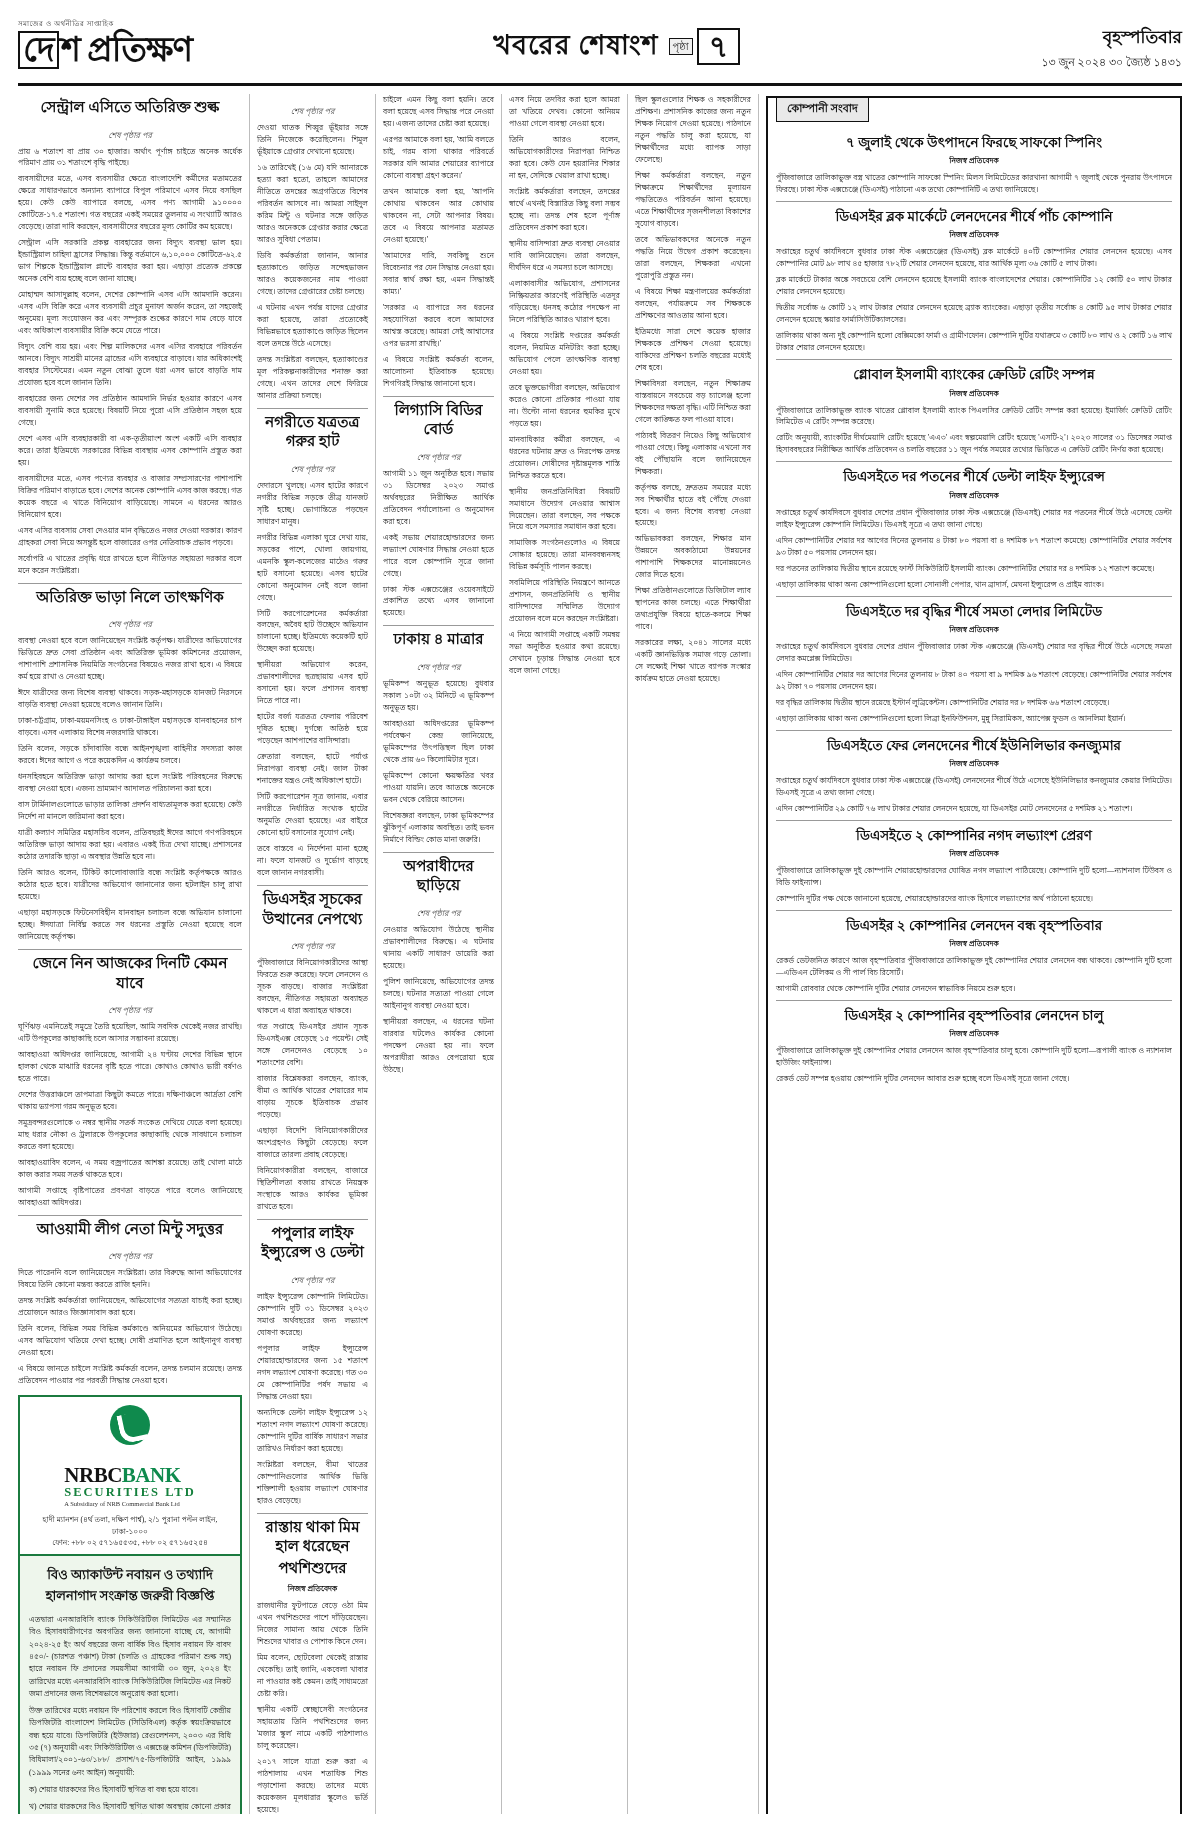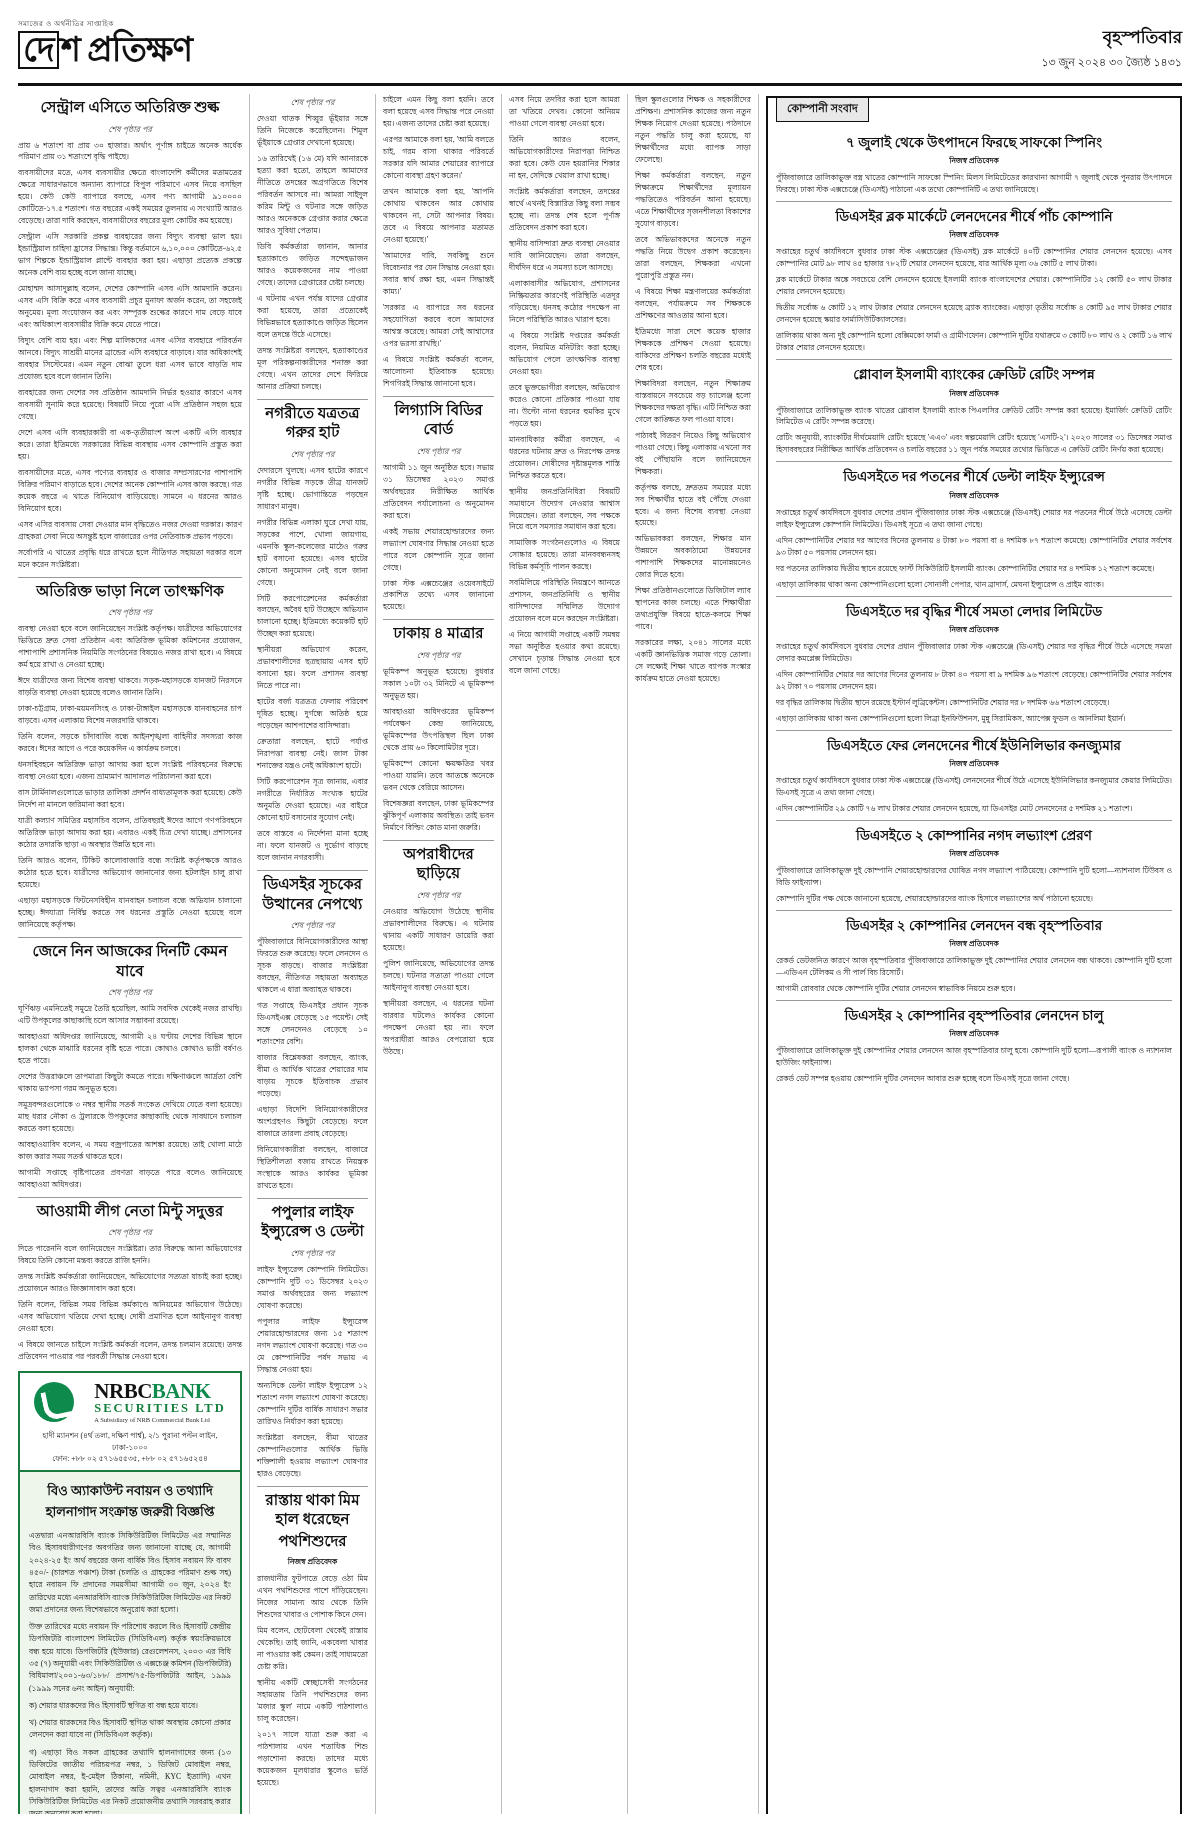--- a/index.html
+++ b/index.html
@@ -69,41 +69,41 @@
   }
   .col:last-child { border-right:none; }
   .col.first { padding-left:0; }
   .col.last { padding-right:0; border-right:none; }
 
   h2.head {
     font-size:15px; font-weight:bold; text-align:center;
     margin:4px 0 5px 0; line-height:1.3;
   }
   .jump {
-    font-size:8px; text-align:center; color:#444; margin:2px 0 4px 0;
+    font-size:8px; text-align:center; color:#444; margin:11px 0 4px 0;
     font-style:italic;
   }
   .byline {
     font-size:7.5px; text-align:center; margin:1px 0 5px 0; font-weight:bold;
   }
   p.body {
     font-size:7.6px; line-height:1.58; text-align:justify;
     margin:0 0 4px 0;
     hyphens:auto;
   }
   .rule { border-top:1px solid #999; margin:6px 0 4px 0; }
 
   
   .ad-nrbc {
     border:2px solid #1b7a3f;
     margin-top:8px;
     background:#fff;
     padding:8px 8px 6px 8px;
   }
-  .nrbc-brand { display:flex; align-items:center; justify-content:center; gap:20px; }
+  .nrbc-brand { display:flex; align-items:center; justify-content:center; gap:20px;flex-direction:column; }
   .nrbc-logo {
     width:40px; height:40px; border-radius:50%;
     background:#0f8a4d;
     position:relative;
   }
   .nrbc-logo:after{
     content:""; position:absolute; left:9px; top:8px; width:22px; height:24px;
     border-left:5px solid #fff; border-bottom:5px solid #fff; border-radius:0 0 0 14px;
     transform:rotate(-12deg);
   }
@@ -148,20 +148,27 @@
 </head>
 <body>
 
 <div class="page">
 
   <div class="masthead">
     <div class="logo-wrap">
       <div class="logo-top">সমাজের ও অর্থনীতির সাপ্তাহিক</div>
       <div class="logo-main">
         <span class="lgbox">দে</span><span>শ প্রতিক্ষণ</span>
+      </div>
+    </div>
+    <div class="head-center">
+      <div class="hc-title">খবরের শেষাংশ</div>
+      <div class="pagebadge">
+        <div class="pg-word">পৃষ্ঠা</div>
+        <div class="pg-num">৭</div>
       </div>
     </div>
     <div class="head-right">
       <div class="day">বৃহস্পতিবার</div>
       <div class="date">১৩ জুন ২০২৪  ৩০ জ্যৈষ্ঠ ১৪৩১</div>
     </div>
   </div>
 
   <div class="content">
 

